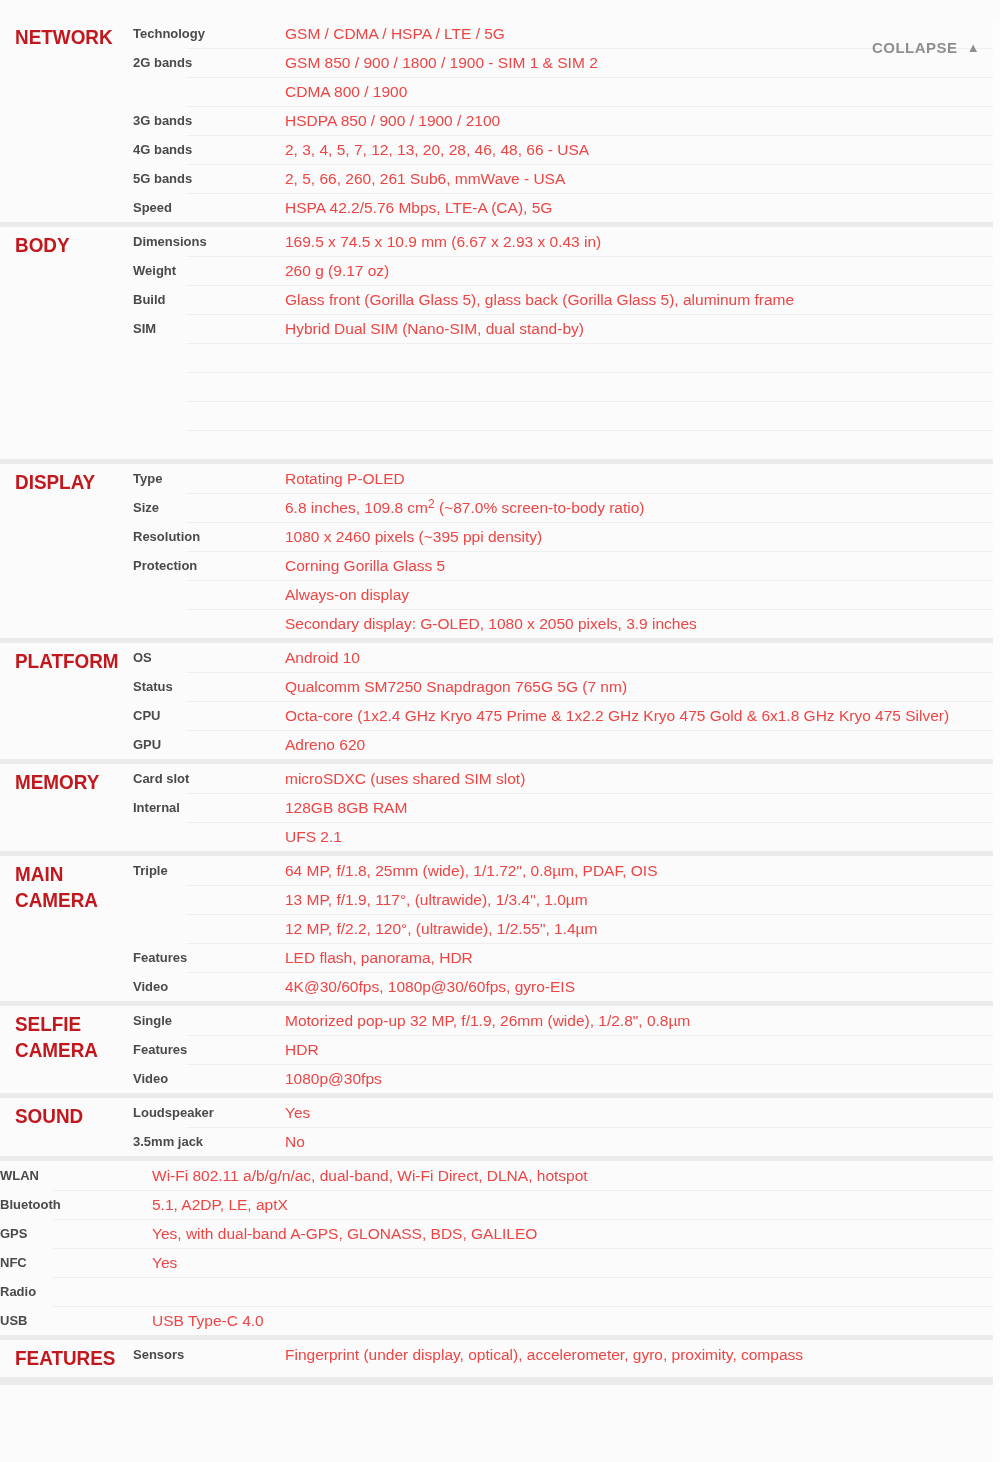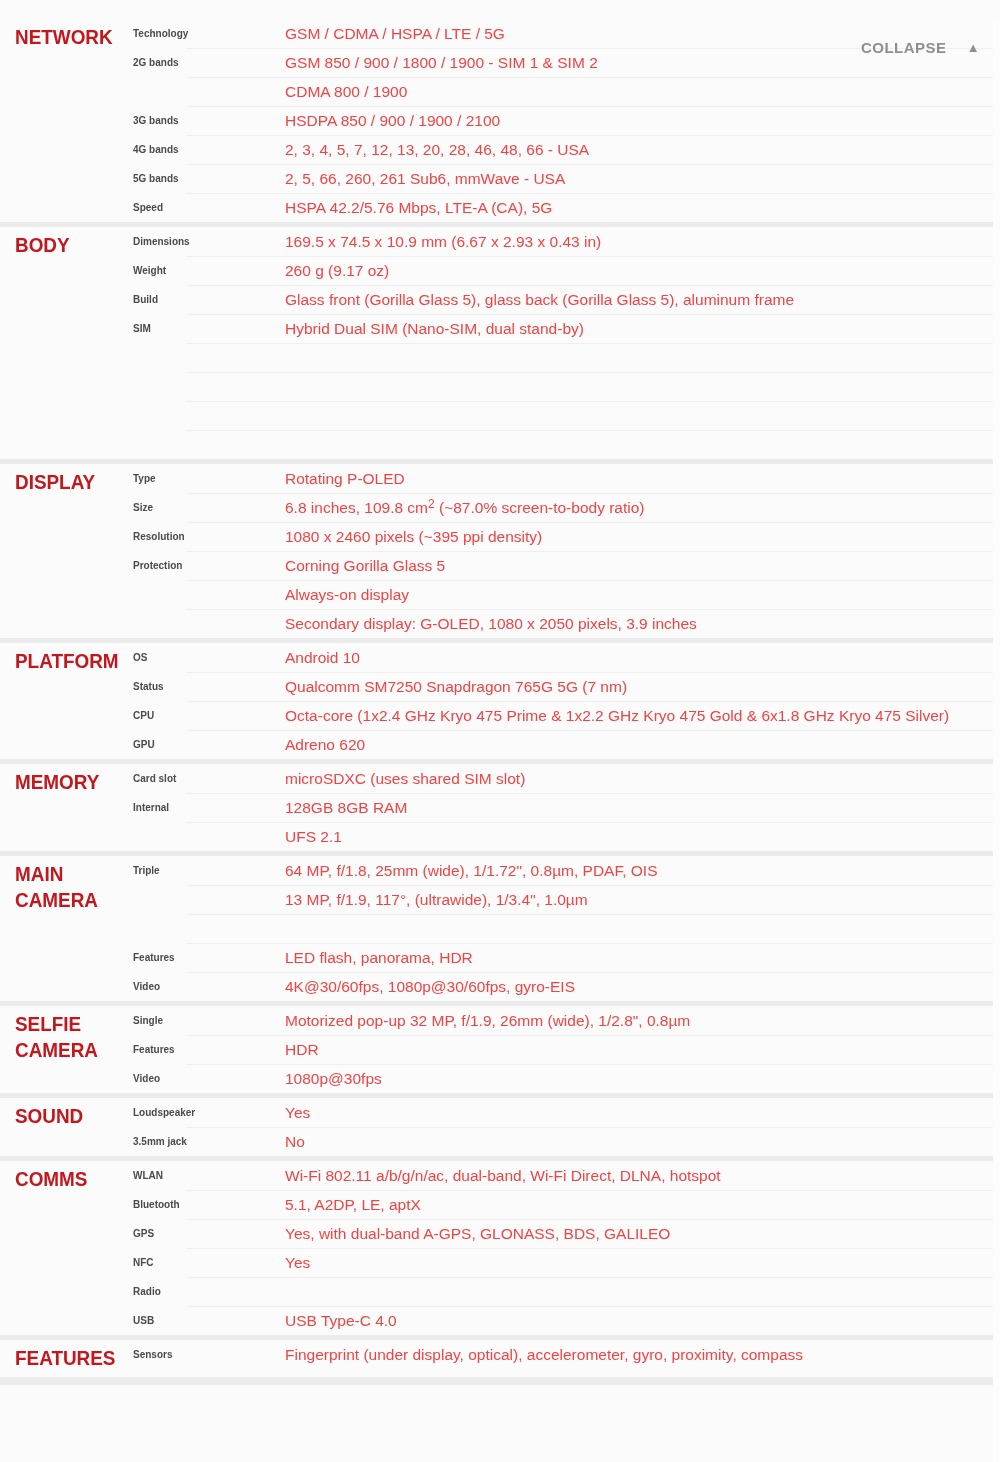--- a/index.html
+++ b/index.html
@@ -15,21 +15,21 @@
   .right-strip {
     position:absolute; top:0; right:0; width:7px; height:100%;
     background:#fdfdfd; z-index:4;
   }
 
   .collapse {
     position:absolute; top:20px; right:20px; z-index:5;
     background:none; border:none; cursor:pointer;
     font-family:inherit; font-weight:700; font-size:15px;
     letter-spacing:.5px; color:var(--muted,#8f8f8f);
-    display:flex; align-items:center; gap:20px;margin-left:44px;
+    display:flex; align-items:center; gap:9px;margin-left:44px;
   }
   .collapse .tri { font-size:13px; }
 
   .sections {
     display:flex; flex-direction:column; gap:5px;
     background:#ebebeb;
     margin-top:19px; padding-bottom:8px;
   }
   .section { background:#fbfbfb; display:flex; align-items:stretch; }
   .section:last-child { min-height:37px; }
@@ -44,21 +44,21 @@
   }
 
   .rows { flex:1 1 auto; min-width:0; }
   .row { position:relative; display:flex; padding:3.5px 0; min-height:29px; }
   .row + .row::before {
     content:""; position:absolute; top:0; left:53px; right:0; height:1px;
     background:#efefef;
   }
   .lbl {
     flex:0 0 152px; padding-right:8px;
-    font-size:10px; font-weight:700; color:#4a4a4a; line-height:22px;
+    font-size:13px; font-weight:700; color:#4a4a4a; line-height:22px;
   }
   .val {
     flex:1; padding-right:16px;
     font-size:15.5px; color:#ef4444; line-height:22px;
     word-wrap:break-word;
   }
   .val sup { font-size:12px; line-height:0; vertical-align:5px; }
 </style>
 </head>
 <body>
@@ -214,20 +214,21 @@
           <div class="row">
             <div class="lbl">Triple</div>
             <div class="val">64 MP, f/1.8, 25mm (wide), 1/1.72", 0.8µm, PDAF, OIS</div>
           </div>
           <div class="row">
             <div class="lbl"></div>
             <div class="val">13 MP, f/1.9, 117°, (ultrawide), 1/3.4", 1.0µm</div>
           </div>
           <div class="row">
             <div class="lbl"></div>
+            <div class="val">12 MP, f/2.2, 120°, (ultrawide), 1/2.55", 1.4µm</div>
           </div>
           <div class="row">
             <div class="lbl">Features</div>
             <div class="val">LED flash, panorama, HDR</div>
           </div>
           <div class="row">
             <div class="lbl">Video</div>
             <div class="val">4K@30/60fps, 1080p@30/60fps, gyro-EIS</div>
           </div>
         </div>
@@ -256,21 +257,20 @@
             <div class="lbl">Loudspeaker</div>
             <div class="val">Yes</div>
           </div>
           <div class="row">
             <div class="lbl">3.5mm jack</div>
             <div class="val">No</div>
           </div>
         </div>
       </section>
       <section class="section">
-        <div class="sec-title"><span>COMMS</span></div>
         <div class="rows">
           <div class="row">
             <div class="lbl">WLAN</div>
             <div class="val">Wi-Fi 802.11 a/b/g/n/ac, dual-band, Wi-Fi Direct, DLNA, hotspot</div>
           </div>
           <div class="row">
             <div class="lbl">Bluetooth</div>
             <div class="val">5.1, A2DP, LE, aptX</div>
           </div>
           <div class="row">

